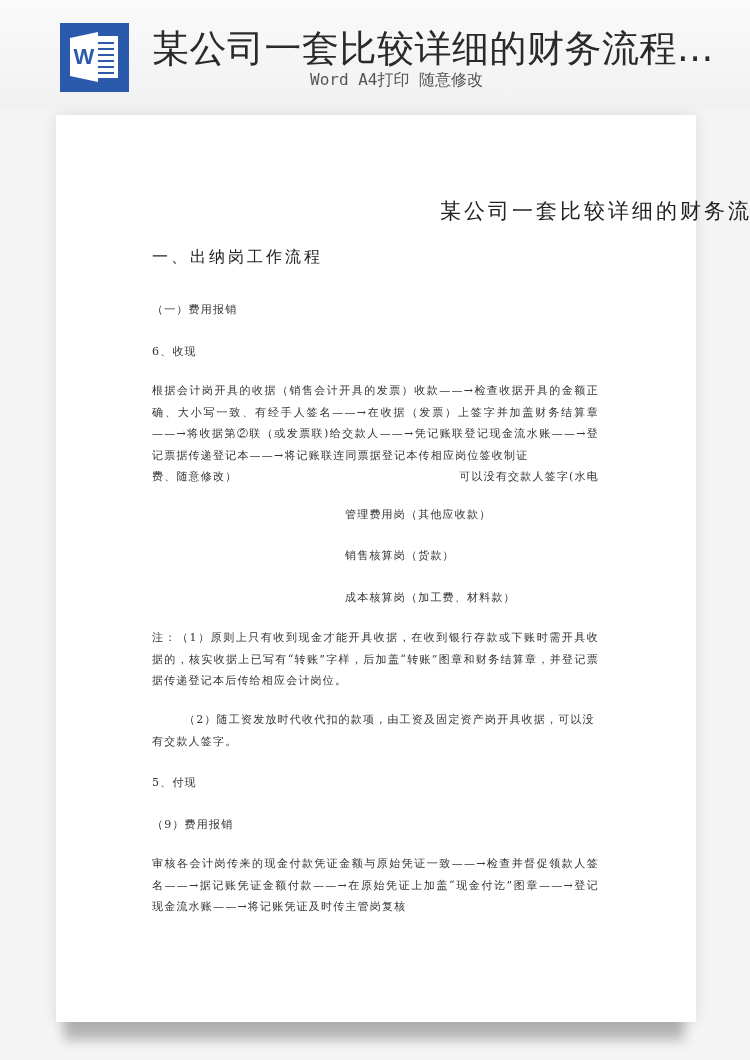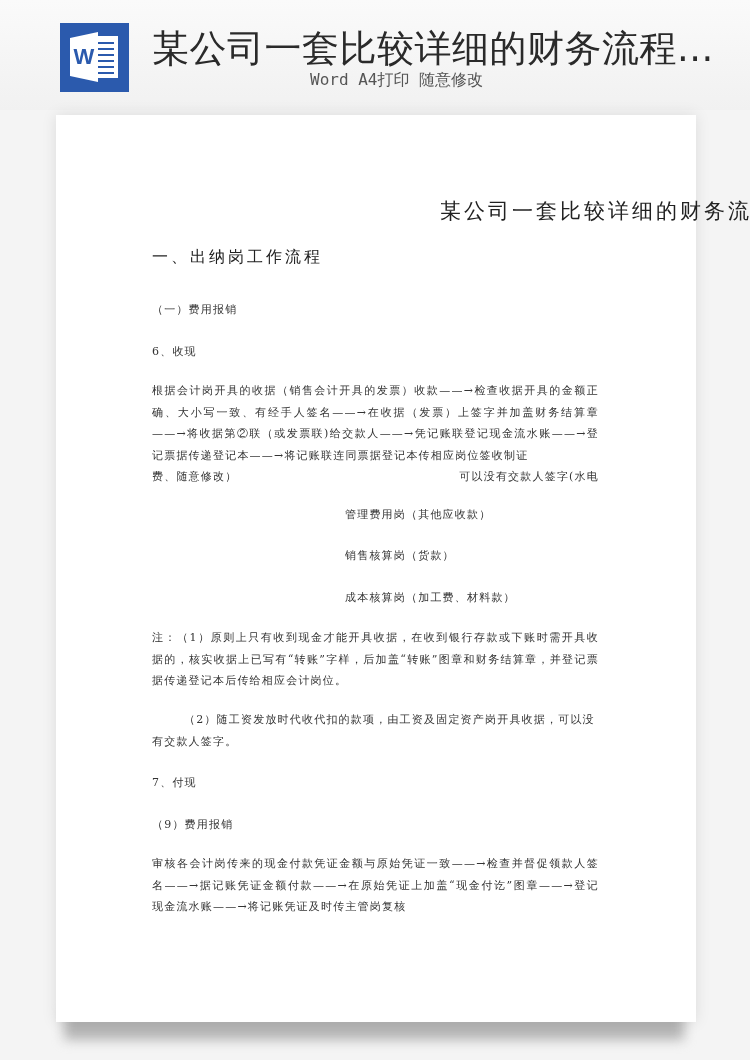--- a/index.html
+++ b/index.html
@@ -100,17 +100,17 @@
       <span>费、随意修改）</span>
     </div>
 
     <div class="p center" style="top:389px">管理费用岗（其他应收款）</div>
     <div class="p center" style="top:430px">销售核算岗（货款）</div>
     <div class="p center" style="top:472px">成本核算岗（加工费、材料款）</div>
 
     <div class="p block" style="top:512px">注：（1）原则上只有收到现金才能开具收据，在收到银行存款或下账时需开具收据的，核实收据上已写有“转账”字样，后加盖“转账”图章和财务结算章，并登记票据传递登记本后传给相应会计岗位。</div>
     <div class="p indent" style="top:594px">（2）随工资发放时代收代扣的款项，由工资及固定资产岗开具收据，可以没有交款人签字。</div>
 
-    <div class="p" style="top:657px">7、付现</div>
+    <div class="p" style="top:657px">5、付现</div>
     <div class="p" style="top:699px">（9）费用报销</div>
     <div class="p block" style="top:738px">审核各会计岗传来的现金付款凭证金额与原始凭证一致——→检查并督促领款人签名——→据记账凭证金额付款——→在原始凭证上加盖“现金付讫”图章——→登记现金流水账——→将记账凭证及时传主管岗复核</div>
   </div>
 </div>
 
 </body></html>

